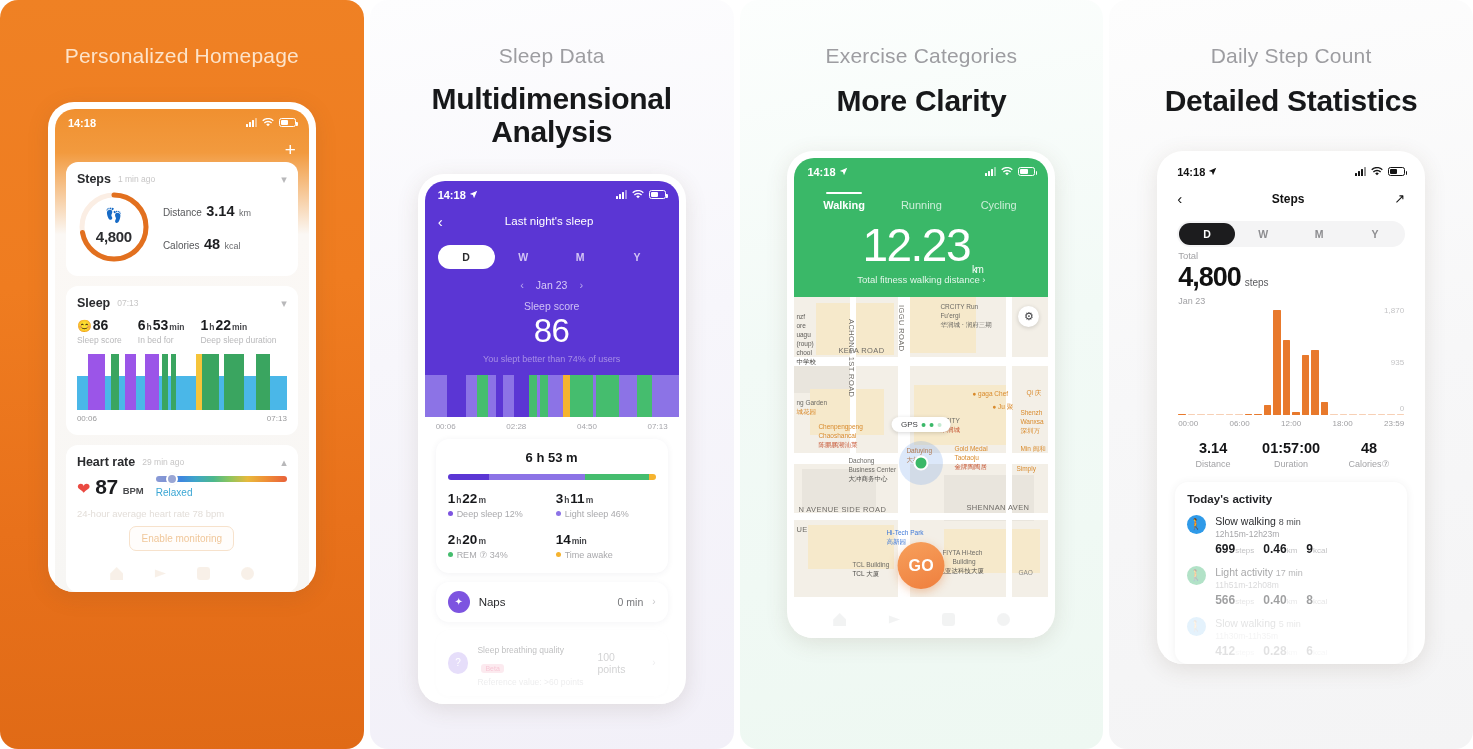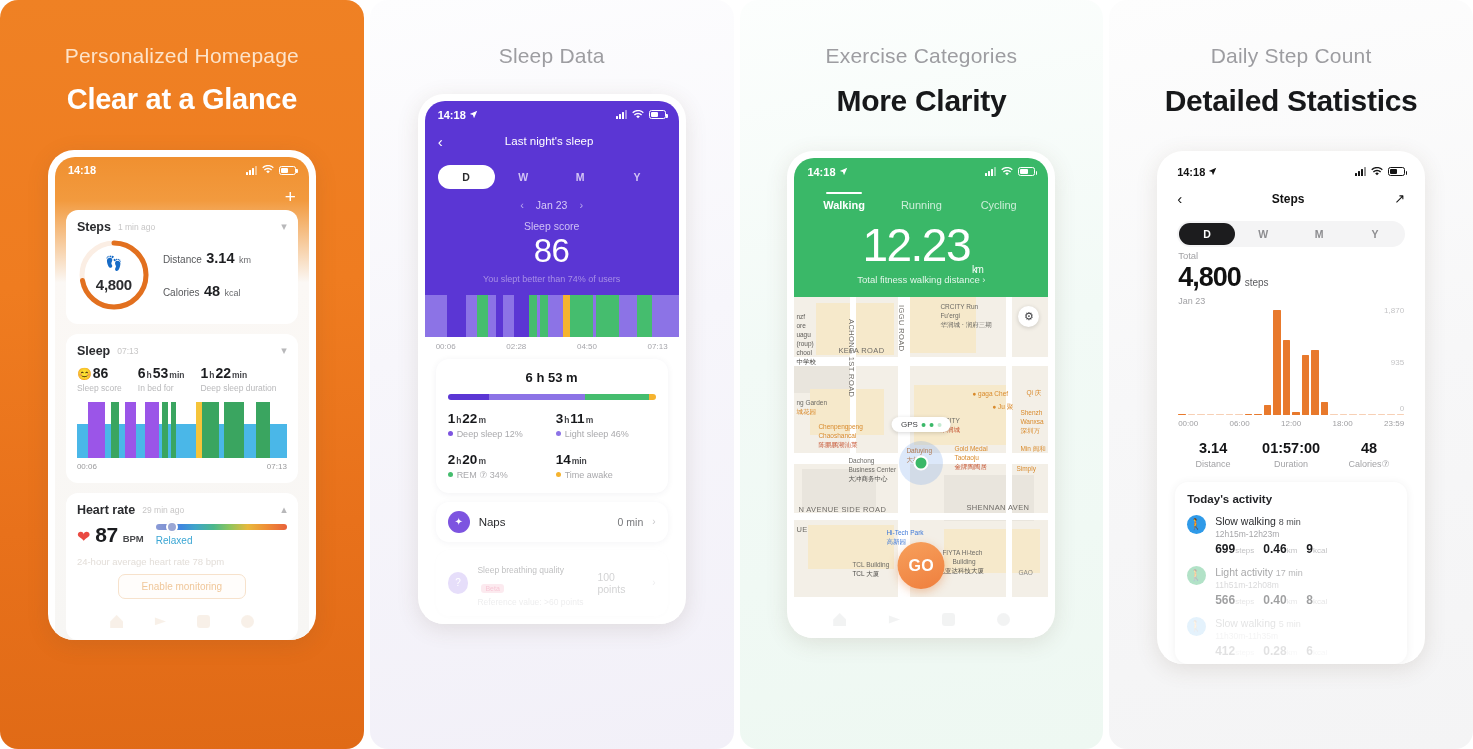--- a/index.html
+++ b/index.html
@@ -85,21 +85,21 @@
   .hr-num{ font-size:21px; font-weight:700; color:#1b1c1f; letter-spacing:-.5px; }
   .hr-u{ font-size:9.5px; font-weight:700; color:#4a4b4e; }
   .hr-right{ flex:1; }
   .hr-bar{ height:6px; border-radius:3px;
     background:linear-gradient(90deg,#8a9ad6 0%,#7f93d4 8%,#3e86e0 19%,#3fa5c9 30%,
     #4cb88c 44%,#8cc55e 56%,#e8b93c 70%,#ef8f36 84%,#e8613a 100%); position:relative; }
   .hr-knob{ position:absolute; left:8%; top:-3px; width:12px; height:12px; border-radius:50%;
             background:#9aa6d4; border:2px solid #fff; box-shadow:0 0 0 .5px rgba(0,0,0,.04); }
   .hr-state{ font-size:10px; color:#3aa6d4; margin-top:5px; }
   .faded1{ font-size:9.5px; color:#e3ded9; margin:9px 0 0 0; }
-  .enablebtn{ margin:7px auto 0; display:block; width:128px; text-align:center;
+  .enablebtn{ margin:7px auto 0; display:block; width:105px; text-align:center;
               border:1px solid #f7e2cc; color:#f0c79a; font-size:10px; padding:6px 0;
               border-radius:7px; background:#fffdfb; }
   .bottomnav{ display:flex; justify-content:space-around; padding:16px 18px 0; opacity:.12; }
   .bottomnav span{ width:13px; height:13px; background:#c98d4e; }
   .bnA{ clip-path:polygon(50% 0,100% 50%,100% 100%,0 100%,0 50%); }
   .bnB{ clip-path:polygon(10% 20%,95% 50%,10% 80%); }
   .bnC{ border-radius:3px; }
   .bnD{ border-radius:50%; }
 
   
@@ -228,21 +228,20 @@
   .act-n b small{ font-size:8px; font-weight:400; color:#c3c3c5; }
   .fade2{ opacity:.42; } .fade3{ opacity:.13; }
 </style>
 </head>
 <body>
 
 <div class="app">
 
   <div class="panel p1">
     <div class="panel-sub">Personalized Homepage</div>
-    <div class="panel-title">Clear at a Glance</div>
 
     <div class="phone" style="margin-top:34px;">
       <div class="screen">
 
         <div class="statusbar">
           <div class="sb-time">
               <span>14:18</span>
             </div>
           <div class="sb-icons">
             <span class="bars">
@@ -385,20 +384,24 @@
             <span class="bnD"></span>
           </div>
         </div>
 
       </div>
     </div>
   </div>
 
   <div class="panel p2">
     <div class="panel-sub dark">Sleep Data</div>
+    <div class="panel-title dark two">
+      <div>Multidimensional</div>
+      <div>Analysis</div>
+    </div>
 
     <div class="phone" style="margin-top:26px;">
       <div class="screen">
         <div class="p2top">
           <div class="statusbar">
             <div class="sb-time">
                 <span>14:18</span>
               <svg width="9" height="9" viewBox="0 0 12 12">
                   <path d="M11 1 1 5.3l4.2 1.5L6.7 11Z" fill="currentColor"></path>
                 </svg>

